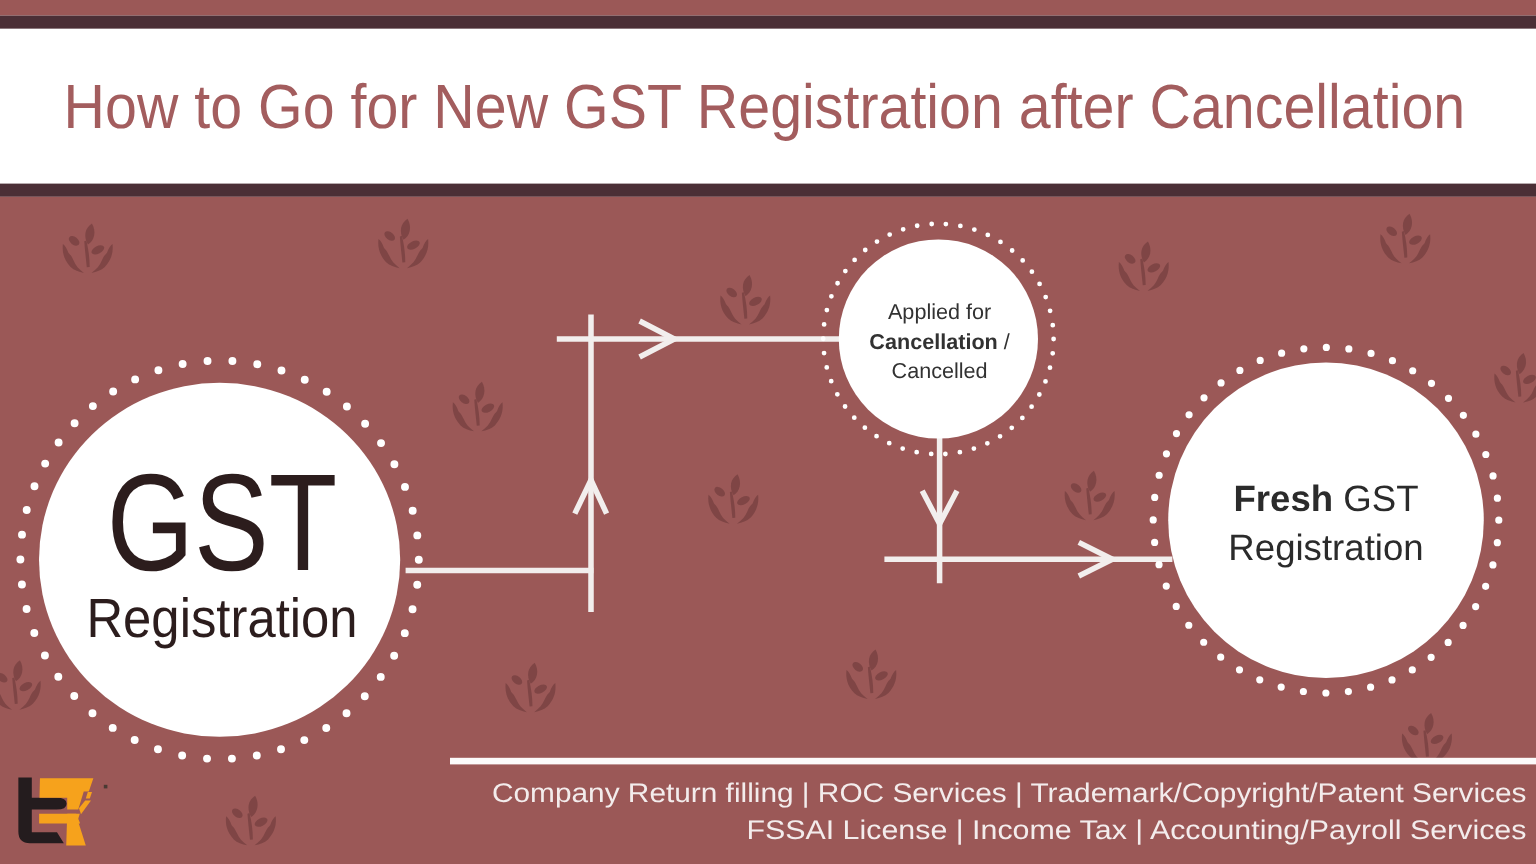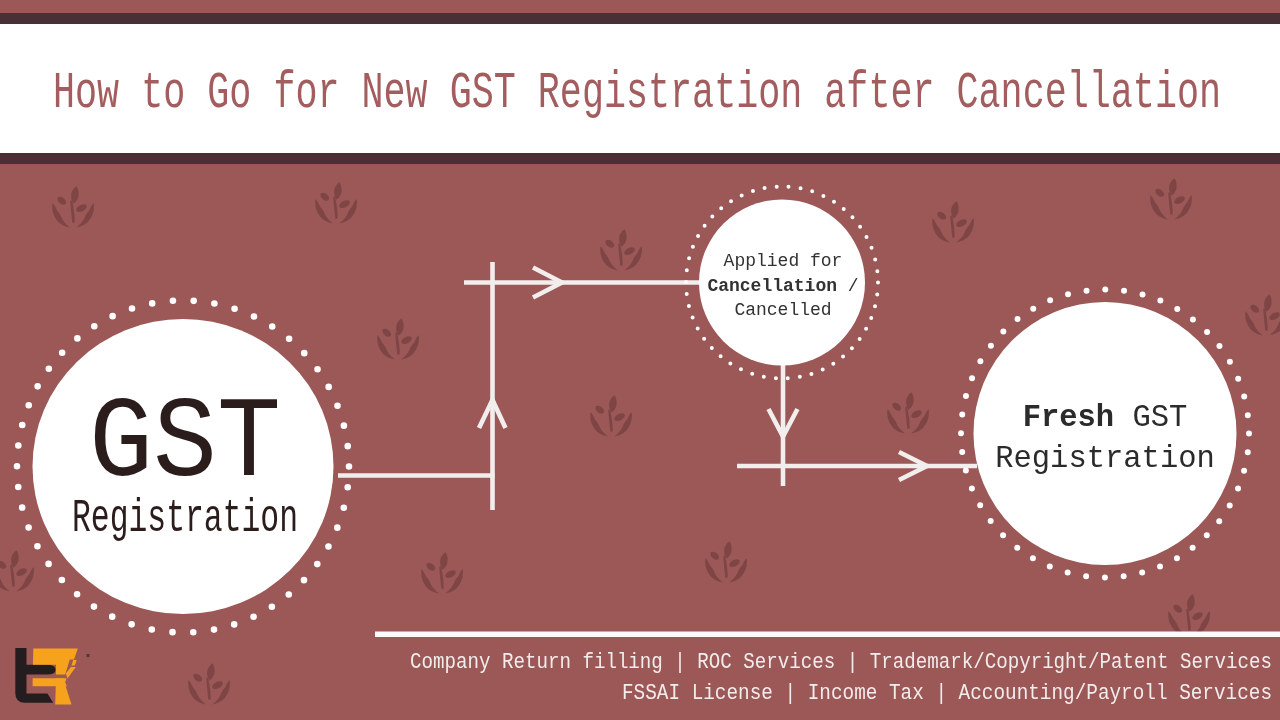--- a/index.html
+++ b/index.html
@@ -1,16 +1,16 @@
 <!DOCTYPE html>
 <html><head>
 <meta charset="utf-8">
 <style>
   html,body{margin:0;padding:0;width:1280px;height:720px;overflow:hidden;background:#fff;}
-  #page{position:relative;width:1280px;height:720px;font-family:Liberation Mono, monospace;}
+  #page{position:relative;width:1280px;height:720px;font-family:Liberation Sans, sans-serif;}
 </style>
 </head>
 <body>
 <div id="page">
 <svg width="1280" height="720" viewBox="0 0 1280 720" xmlns="http://www.w3.org/2000/svg">
   <defs>
     <g id="sprig" fill="#7c4444" stroke="none" opacity="0.9" transform="scale(1.1)">
       <path d="M 21.8,15 C 23.4,22 24.3,28 24.3,35 L 22.1,35.2 C 21.4,28 20.6,22 20.2,15.5 Z"></path>
       <path d="M 26,2 C 29.5,8 28,14.8 23,18 C 19.5,12 20.5,5.5 26,2 Z"></path>
       <ellipse cx="0" cy="0" rx="4.6" ry="2.9" transform="translate(12.5,15.2) rotate(38)"></ellipse>

